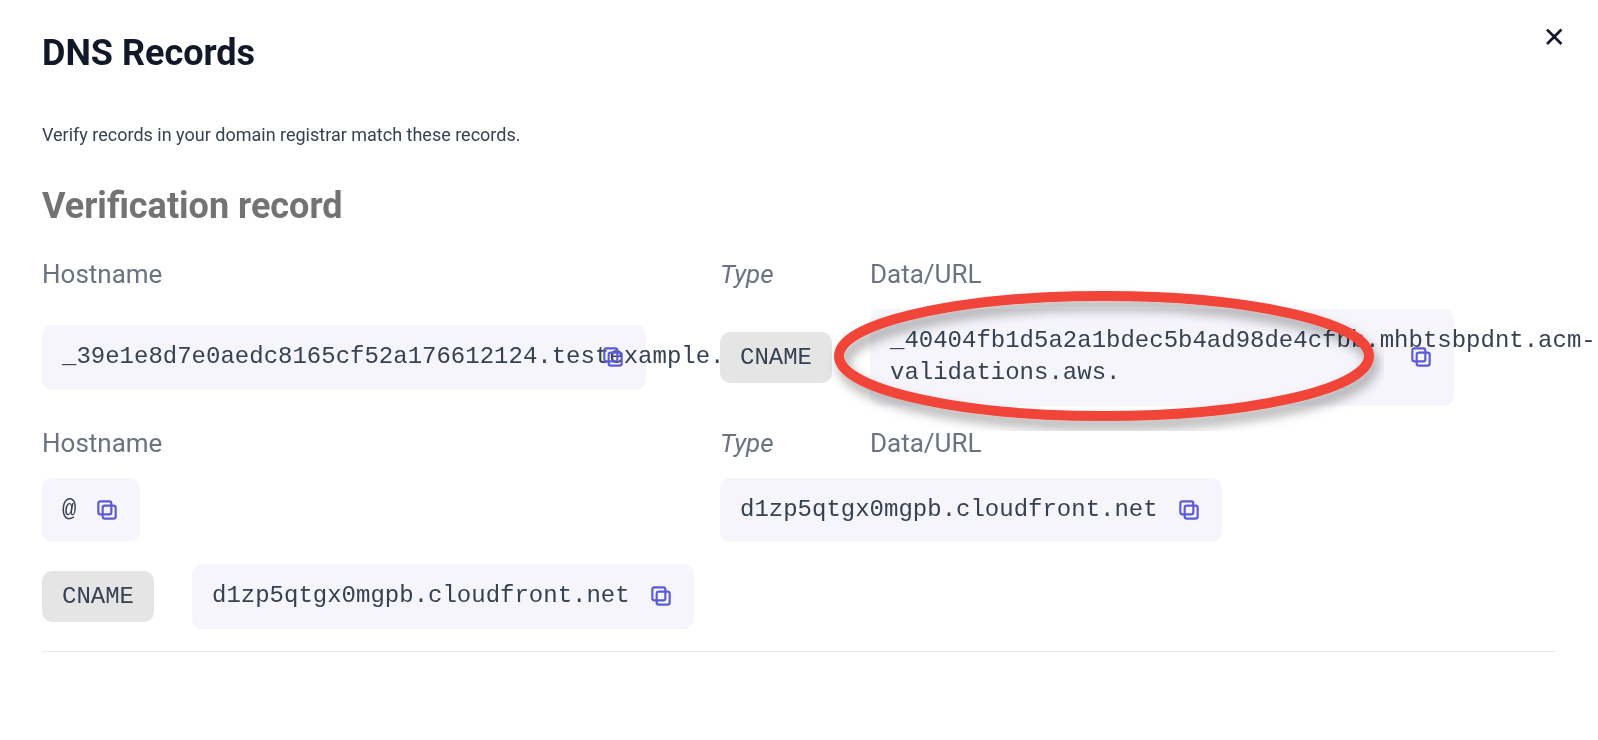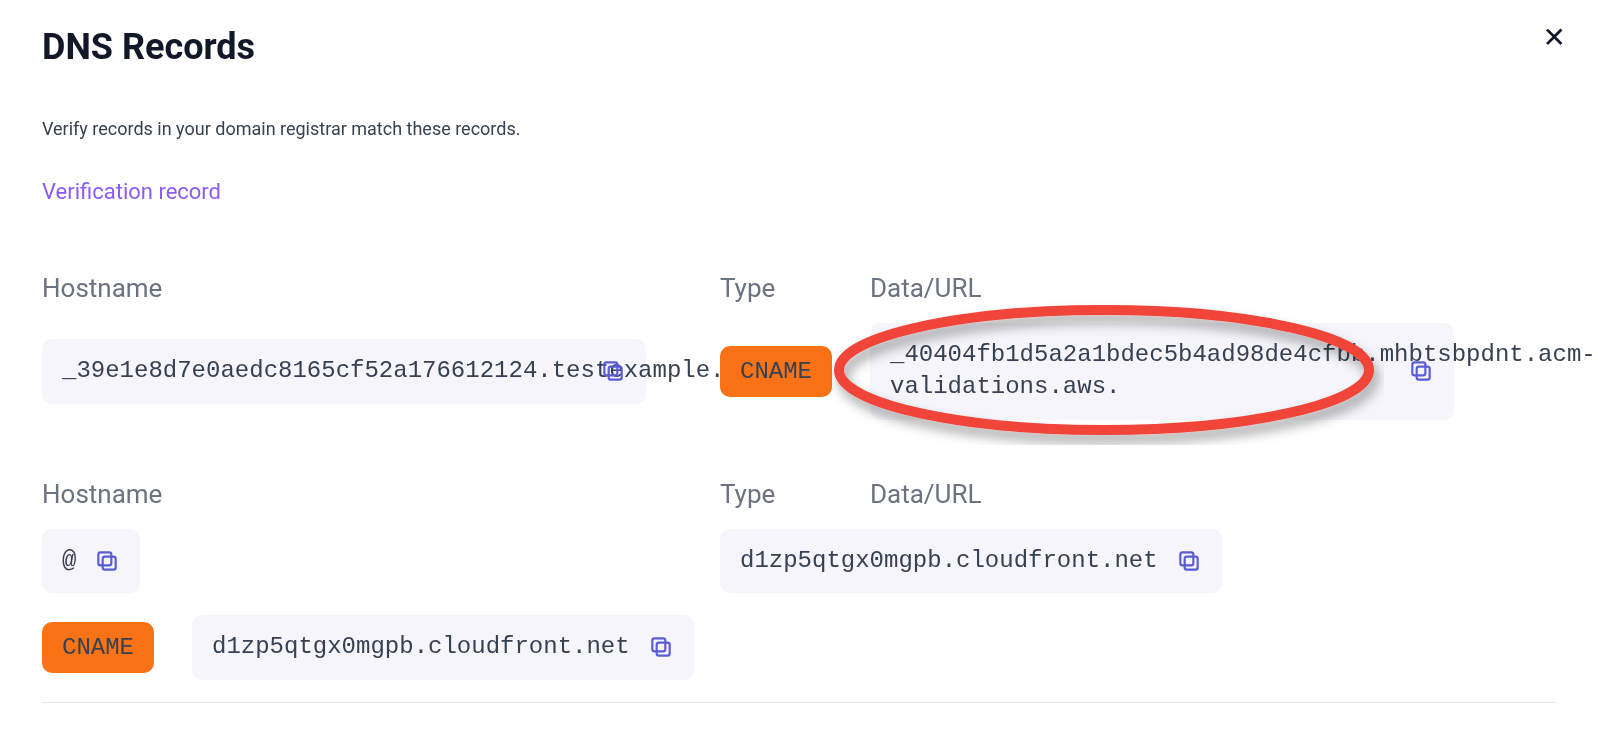--- a/index.html
+++ b/index.html
@@ -6,21 +6,21 @@
   body {
     margin: 0;
     font-family: -apple-system, BlinkMacSystemFont, "Segoe UI", Roboto, Helvetica, Arial, sans-serif;
     background: #ffffff;
     color: #1f2937;
     width: 1598px;
     height: 740px;
     position: relative;
     overflow: hidden;
   }
-  .container { padding: 18px 42px 0 42px; }
+  .container { padding: 24px 42px 0 42px; }
   .close-btn {
     position: absolute;
     top: 20px;
     right: 28px;
     font-size: 28px;
     line-height: 1;
     color: #111827;
     cursor: pointer;
     background: none;
     border: none;
@@ -31,36 +31,36 @@
     font-weight: 700;
     margin: 8px 0 50px 0;
     color: #111827;
   }
   .instruction {
     font-size: 18px;
     color: #374151;
     margin: 0 0 40px 0;
   }
   .section-title {
-    font-size: 22px;
-    font-weight: 400;
-    color: #8b5cf6;
+    font-size: 36px;
+    font-weight: 700;
+    color: #737373;
     margin: 0 0 32px 0;
   }
   .headers {
     display: flex;
     align-items: flex-end;
     margin-bottom: 20px;
   }
   .header-label {
     font-size: 26px;
     color: #6b7280;
   }
-  .col-hostname { width: 678px; margin-top: 37px; }
-  .col-type     { width: 150px; }
+  .col-hostname { width: 678px; }
+  .col-type     { width: 150px; font-style: italic; }
   .col-data     { flex: 1; }
   .row {
     display: flex;
     align-items: stretch;
     margin-bottom: 22px;
   }
   .cell-hostname { width: 678px; padding-right: 24px; display:flex; align-items:center; }
   .cell-type     { width: 150px; display:flex; align-items:center; }
   .cell-data     { flex: 1; display:flex; align-items:center; position:relative; }
   .value-box {
@@ -78,21 +78,21 @@
   .copy-icon {
     flex: 0 0 auto;
     width: 26px;
     height: 26px;
     color: #5b5bd6;
     cursor: pointer;
   }
   .type-pill {
     display: inline-flex;
     align-items: center;
-    background: #f97316;
+    background: #e5e5e5;
     border-radius: 10px;
     padding: 12px 20px;
     font-family: "SFMono-Regular", Consolas, "Liberation Mono", Menlo, monospace;
     font-size: 24px;
     color: #374151;
   }
   .highlight-ellipse {
     position: absolute;
     left: -46px;
     top: -28px;

